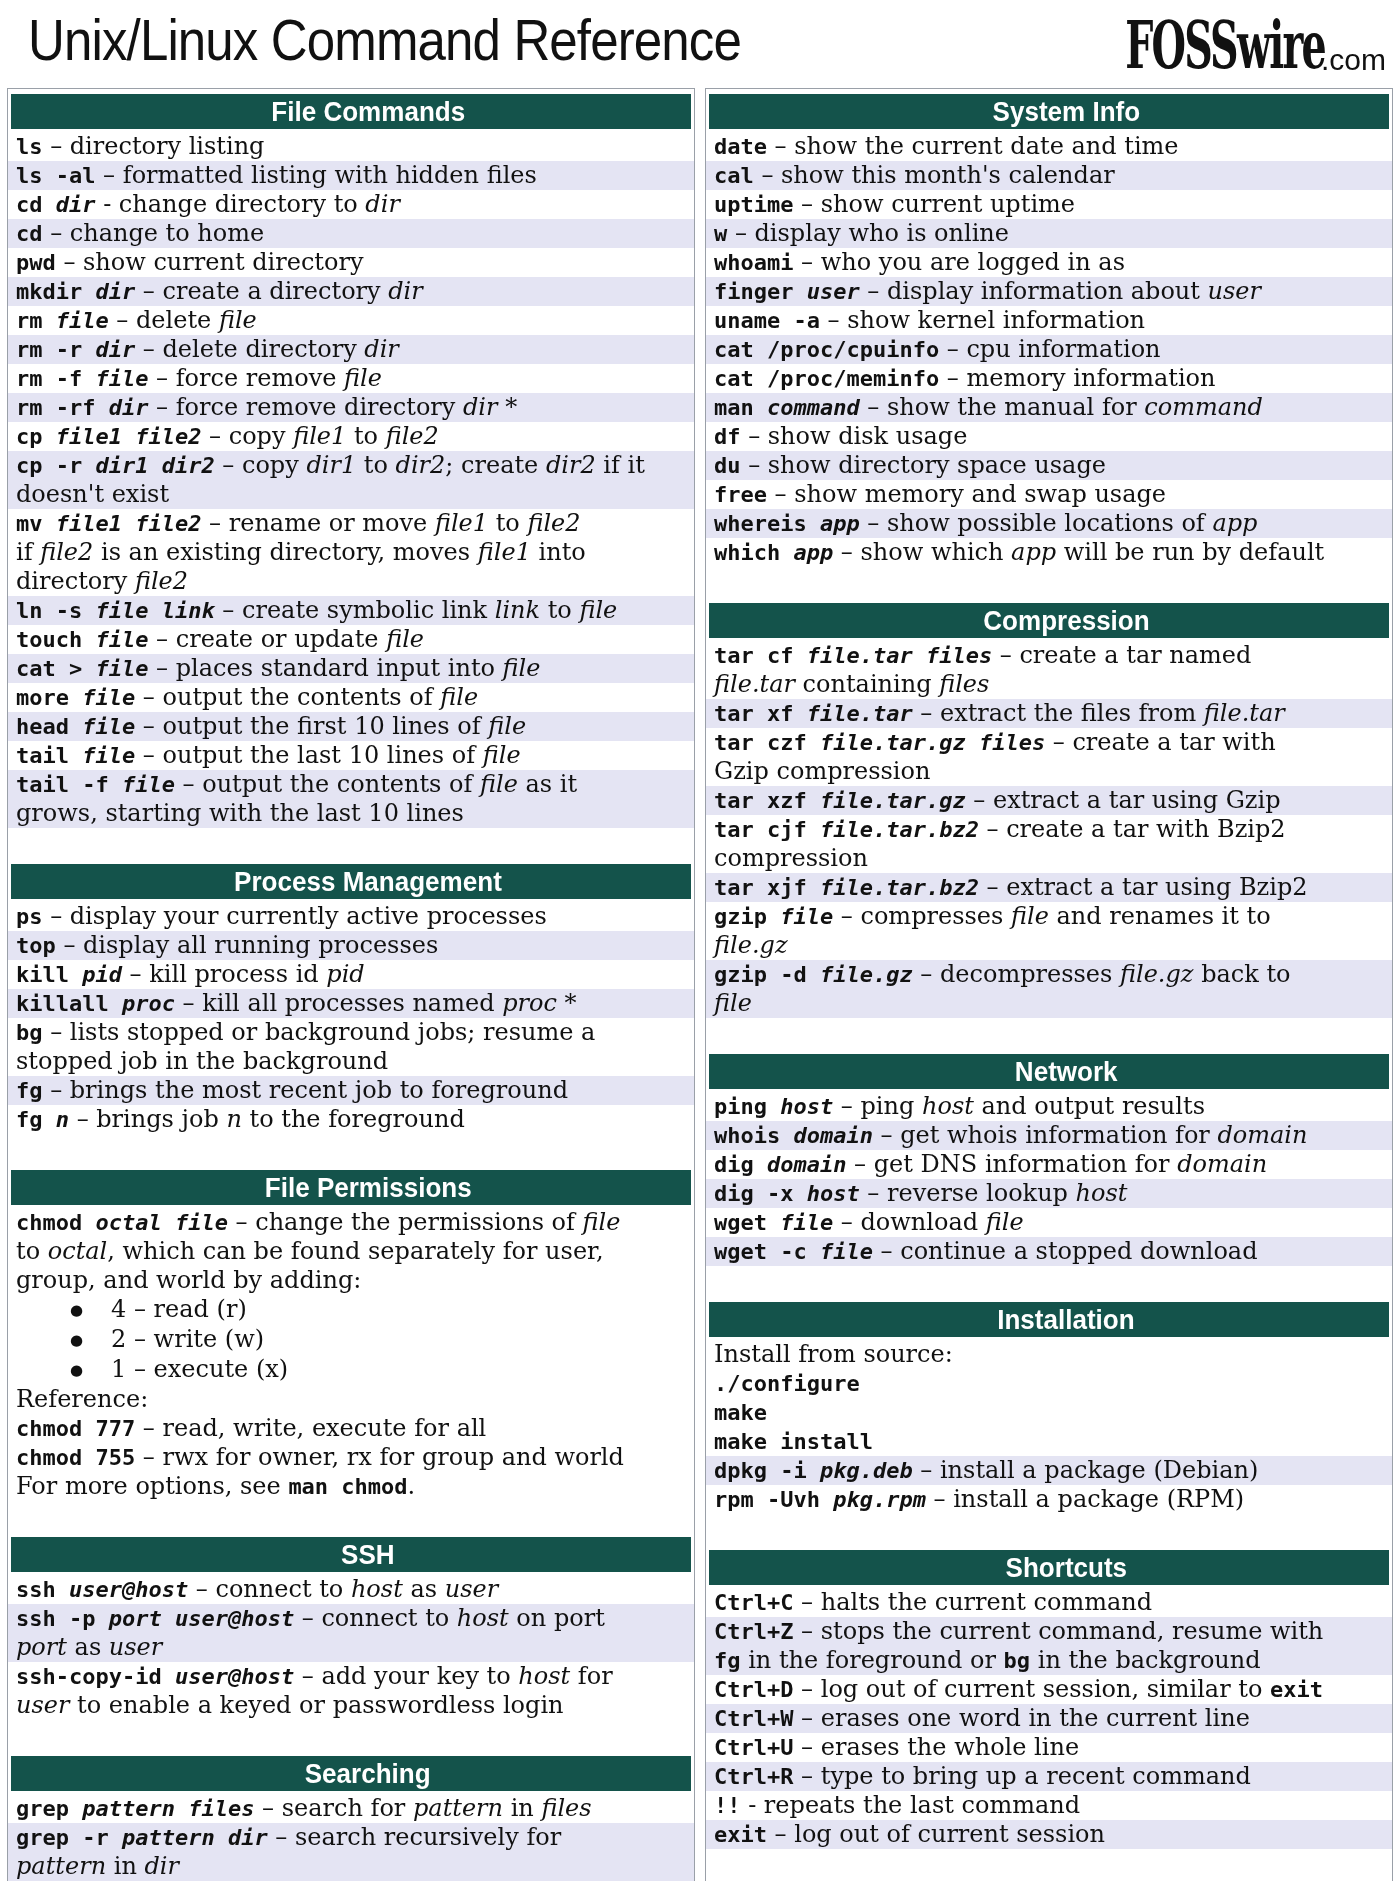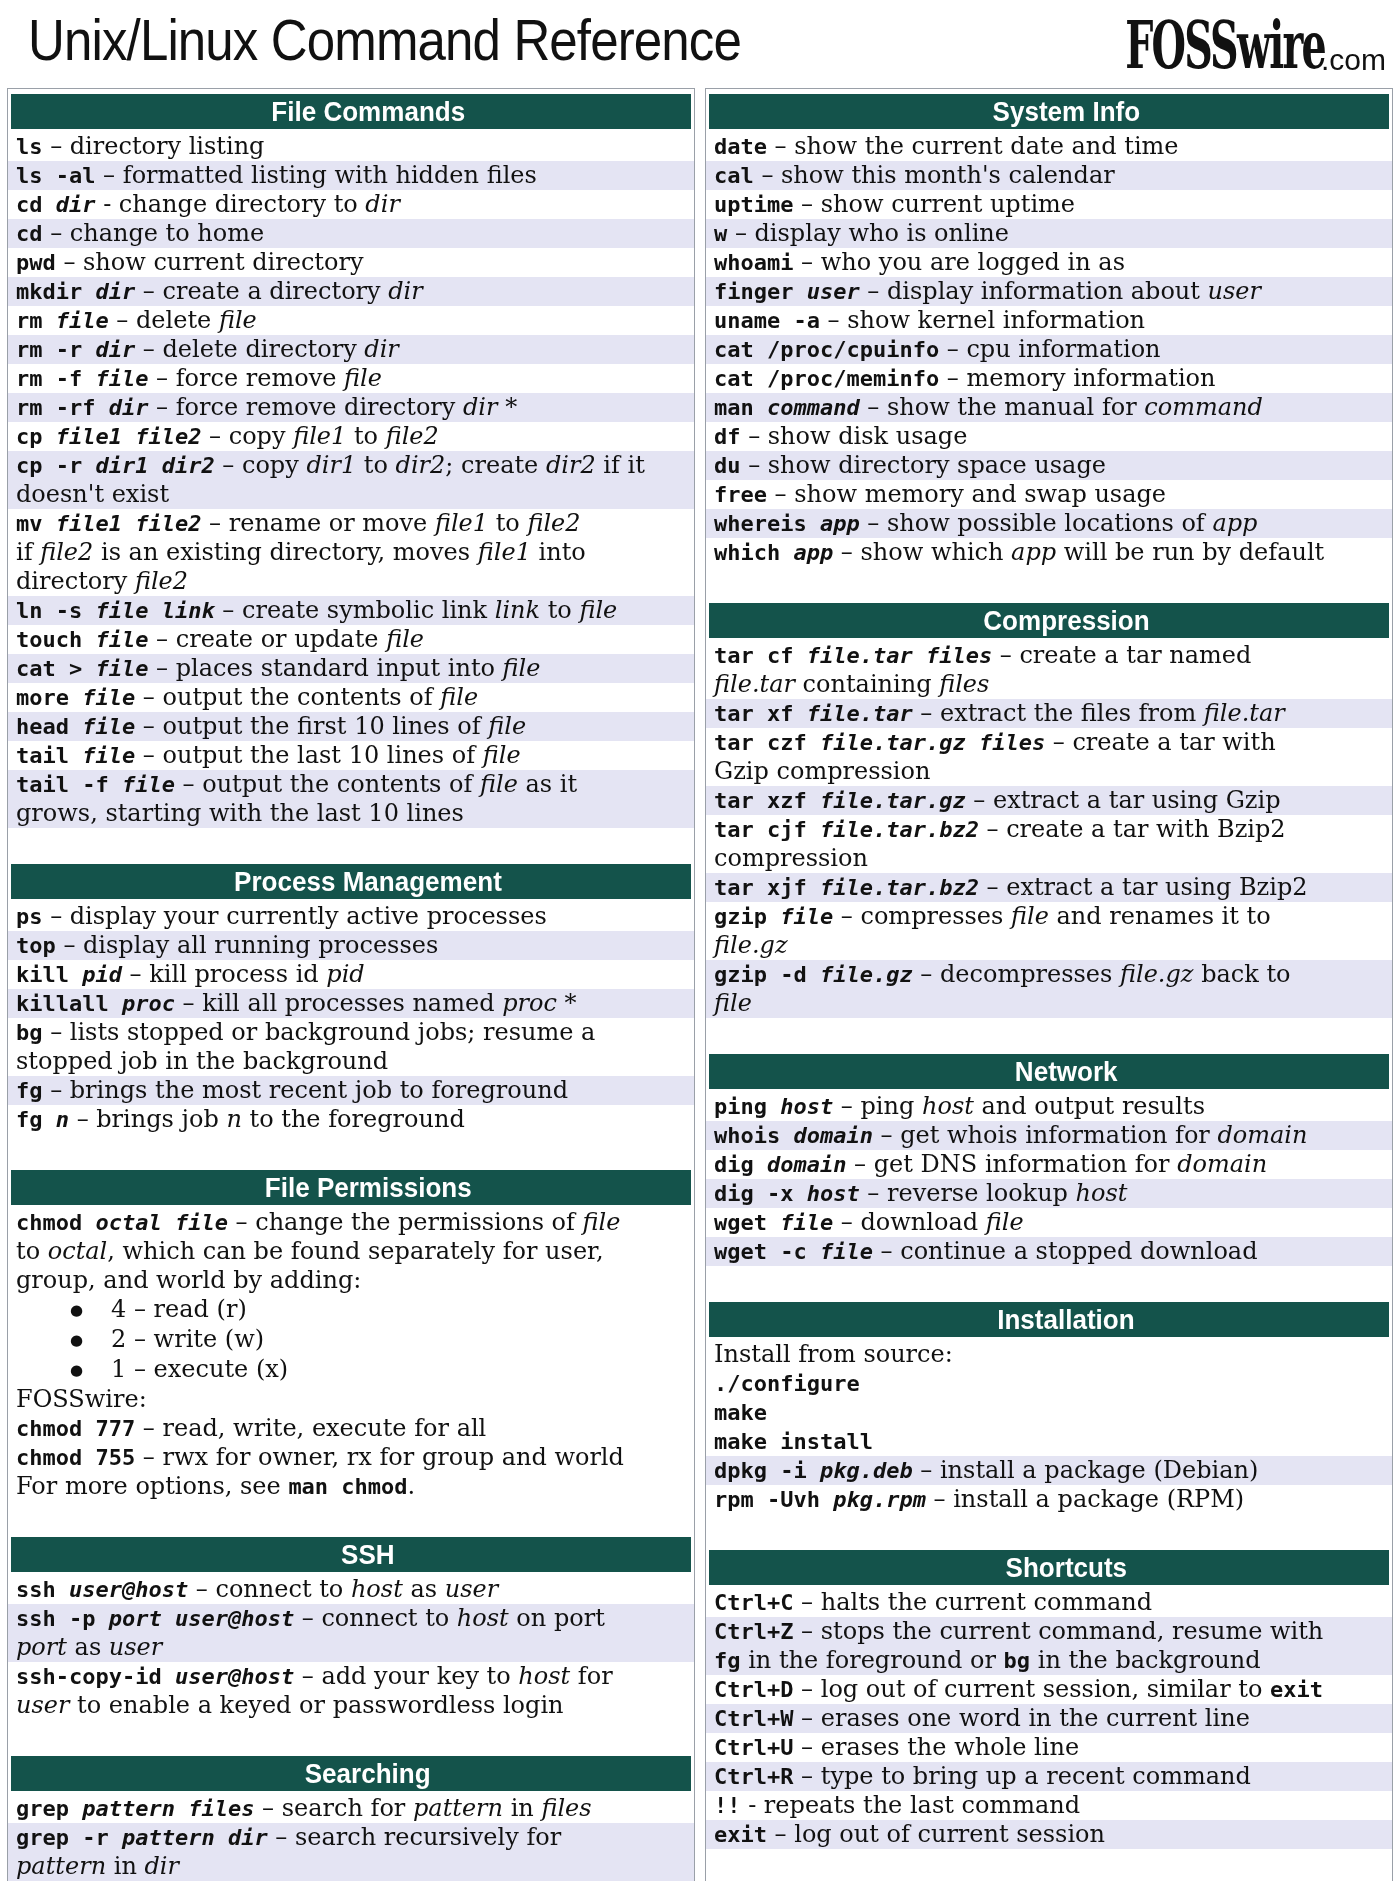--- a/index.html
+++ b/index.html
@@ -92,21 +92,21 @@
         <div class="row"><span class="seg-c">fg </span><span class="seg-a">n</span><span class="seg-d"> – brings job </span><span class="seg-i">n</span><span class="seg-d"> to the foreground</span></div>
       </div>
       <div class="sec-header sec-gap">
         <span class="sec-title">File Permissions</span>
       </div>
       <div class="rows">
         <div class="row"><span class="seg-c">chmod </span><span class="seg-a">octal file</span><span class="seg-d"> – change the permissions of </span><span class="seg-i">file</span><br><span class="seg-d">to </span><span class="seg-i">octal</span><span class="seg-d">, which can be found separately for user,</span><br><span class="seg-d">group, and world by adding:</span></div>
         <div class="row bullet"><span class="dot">●</span><span class="seg-d">4 – read (r)</span></div>
         <div class="row bullet"><span class="dot">●</span><span class="seg-d">2 – write (w)</span></div>
         <div class="row bullet"><span class="dot">●</span><span class="seg-d">1 – execute (x)</span></div>
-        <div class="row"><span class="seg-d">FOSSwire:</span></div>
+        <div class="row"><span class="seg-d">Reference:</span></div>
         <div class="row"><span class="seg-c">chmod 777</span><span class="seg-d"> – read, write, execute for all</span></div>
         <div class="row"><span class="seg-c">chmod 755</span><span class="seg-d"> – rwx for owner, rx for group and world</span></div>
         <div class="row"><span class="seg-d">For more options, see </span><span class="seg-c">man chmod</span><span class="seg-d">.</span></div>
       </div>
       <div class="sec-header sec-gap">
         <span class="sec-title">SSH</span>
       </div>
       <div class="rows">
         <div class="row"><span class="seg-c">ssh </span><span class="seg-a">user@host</span><span class="seg-d"> – connect to </span><span class="seg-i">host</span><span class="seg-d"> as </span><span class="seg-i">user</span></div>
         <div class="row alt"><span class="seg-c">ssh -p </span><span class="seg-a">port user@host</span><span class="seg-d"> – connect to </span><span class="seg-i">host</span><span class="seg-d"> on port</span><br><span class="seg-i">port</span><span class="seg-d"> as </span><span class="seg-i">user</span></div>

